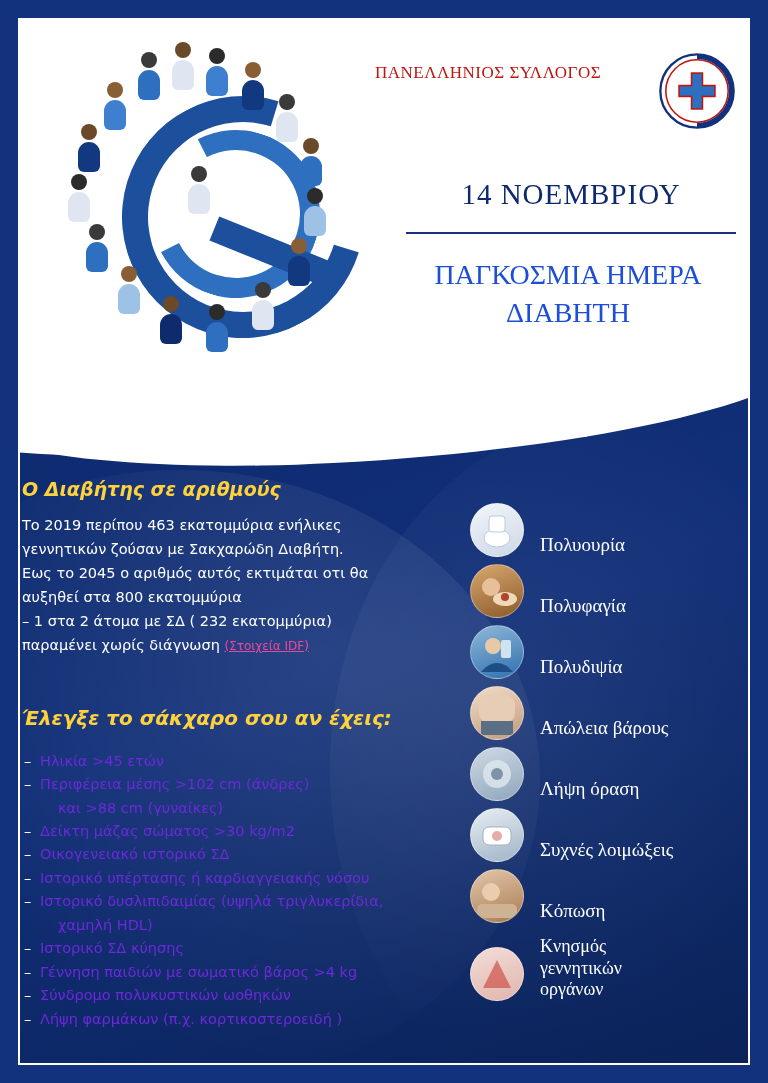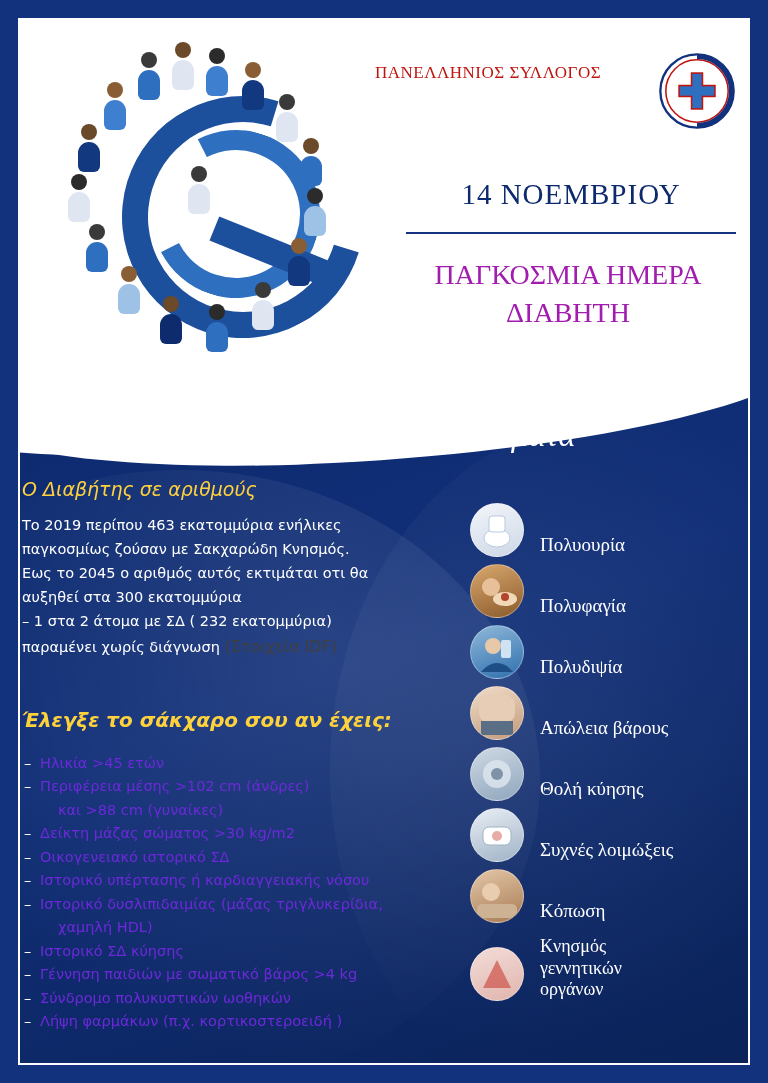--- a/index.html
+++ b/index.html
@@ -54,21 +54,21 @@
     text-align:center;
     font-size:29px;color:#0d2a6e;letter-spacing:1px;
   }
   .rule{
     position:absolute;left:398px;top:232px;width:330px;height:2px;
     background:#16337f;
   }
   .day-title{
     position:absolute;left:380px;top:256px;width:360px;
     text-align:center;
-    font-size:28px;color:#a21caf;line-height:1.35;
+    font-size:28px;color:#1d4ed8;line-height:1.35;
   }
 
   
   .people{
     position:absolute;left:52px;top:38px;width:300px;height:310px;
   }
   .ring{
     position:absolute;left:62px;top:58px;width:190px;height:190px;
     border:26px solid #1c4f9c;
     border-radius:50%;
@@ -123,51 +123,52 @@
     z-index:4;
   }
   .swoosh2{
     position:absolute;left:330px;top:420px;width:560px;height:700px;
     border-radius:50%;
     background:radial-gradient(circle at 30% 40%, rgba(255,255,255,.07), rgba(255,255,255,0) 60%);
     z-index:4;
   }
 
   .banner{
-    position:absolute;left:0;top:417px;width:768px;
+    position:absolute;left:0;top:408px;width:768px;
     text-align:center;
     z-index:10;
     color:#ffffff;
     font-size:33px;
     font-style:italic;
     letter-spacing:.5px;
+    font-weight:bold;
   }
 
   
   .left-col{
     position:absolute;left:22px;top:478px;width:420px;
     z-index:12;
   }
   .sec-head{
     color:#ffd23c;
     font-size:19px;
     font-style:italic;
-    font-weight:normal;
+    font-weight:bold;
     font-family:"DejaVu Sans", sans-serif;
     margin:0 0 14px 0;
   }
   .stats p{
     margin:0;
     color:#ffffff;
     font-size:14.5px;
     font-family:"DejaVu Sans", sans-serif;
     line-height:1.65;
   }
   .stats .src{
-    color:#404040;font-size:16px;
+    color:#ec4899;font-size:12px;text-decoration:underline;
   }
   .sec-head2{
     color:#ffd23c;
     font-size:20px;
     font-style:italic;
     font-weight:bold;
     font-family:"DejaVu Sans", sans-serif;
     margin:48px 0 20px 0;
   }
   .checklist{
@@ -324,23 +325,23 @@
   <div class="wave2"></div>
   <div class="swoosh"></div>
   <div class="swoosh2"></div>
 
   <div class="banner">Μην αγνοείς τα συμπτώματα</div>
 
   <div class="left-col">
     <div class="sec-head">Ο Διαβήτης σε αριθμούς</div>
     <div class="stats">
       <p>Το 2019 περίπου 463 εκατομμύρια ενήλικες</p>
-      <p>παγκοσμίως ζούσαν με Σακχαρώδη Κνησμός.</p>
+      <p>γεννητικών ζούσαν με Σακχαρώδη Διαβήτη.</p>
       <p>Εως το 2045 ο αριθμός αυτός εκτιμάται οτι θα</p>
-      <p>αυξηθεί στα 300 εκατομμύρια</p>
+      <p>αυξηθεί στα 800 εκατομμύρια</p>
       <p>– 1 στα 2 άτομα με ΣΔ ( 232 εκατομμύρια)</p>
       <p>
         <span>παραμένει χωρίς διάγνωση</span>
         <span class="src">(Στοιχεία  IDF)</span>
       </p>
     </div>
 
     <div class="sec-head2">Έλεγξε το σάκχαρο σου αν έχεις:</div>
     <ul class="checklist">
       <li>
@@ -353,21 +354,21 @@
       <li>
         <span>Δείκτη μάζας σώματος &gt;30 kg/m2</span>
       </li>
       <li>
         <span>Οικογενειακό ιστορικό ΣΔ</span>
       </li>
       <li>
         <span>Ιστορικό υπέρτασης ή καρδιαγγειακής νόσου</span>
       </li>
       <li>
-        <span>Ιστορικό δυσλιπιδαιμίας (μάζας τριγλυκερίδια,</span>
+        <span>Ιστορικό δυσλιπιδαιμίας (υψηλά τριγλυκερίδια,</span>
         <span class="cont">χαμηλή HDL)</span>
       </li>
       <li>
         <span>Ιστορικό ΣΔ κύησης</span>
       </li>
       <li>
         <span>Γέννηση παιδιών με σωματικό βάρος &gt;4 kg</span>
       </li>
       <li>
         <span>Σύνδρομο πολυκυστικών ωοθηκών</span>
@@ -422,21 +423,21 @@
       <div class="lbl">Απώλεια βάρους</div>
     </div>
 
     <div class="sym">
       <div class="circ" style="background:linear-gradient(160deg,#cfd9e4,#8fa6bd);">
         <svg viewBox="0 0 52 52" width="52" height="52">
             <circle cx="26" cy="26" r="14" fill="#dfe7ef" opacity=".8"></circle>
             <circle cx="26" cy="26" r="6" fill="#7f93a8"></circle>
           </svg>
       </div>
-      <div class="lbl">Θολή κύησης</div>
+      <div class="lbl">Λήψη όραση</div>
     </div>
 
     <div class="sym">
       <div class="circ" style="background:linear-gradient(160deg,#e9eef4,#9fb3c6);">
         <svg viewBox="0 0 52 52" width="52" height="52">
             <rect x="12" y="18" width="28" height="18" rx="6" fill="#ffffff" stroke="#9fb3c6"></rect>
             <circle cx="26" cy="27" r="5" fill="#cf5a52" opacity=".5"></circle>
           </svg>
       </div>
       <div class="lbl">Συχνές λοιμώξεις</div>

